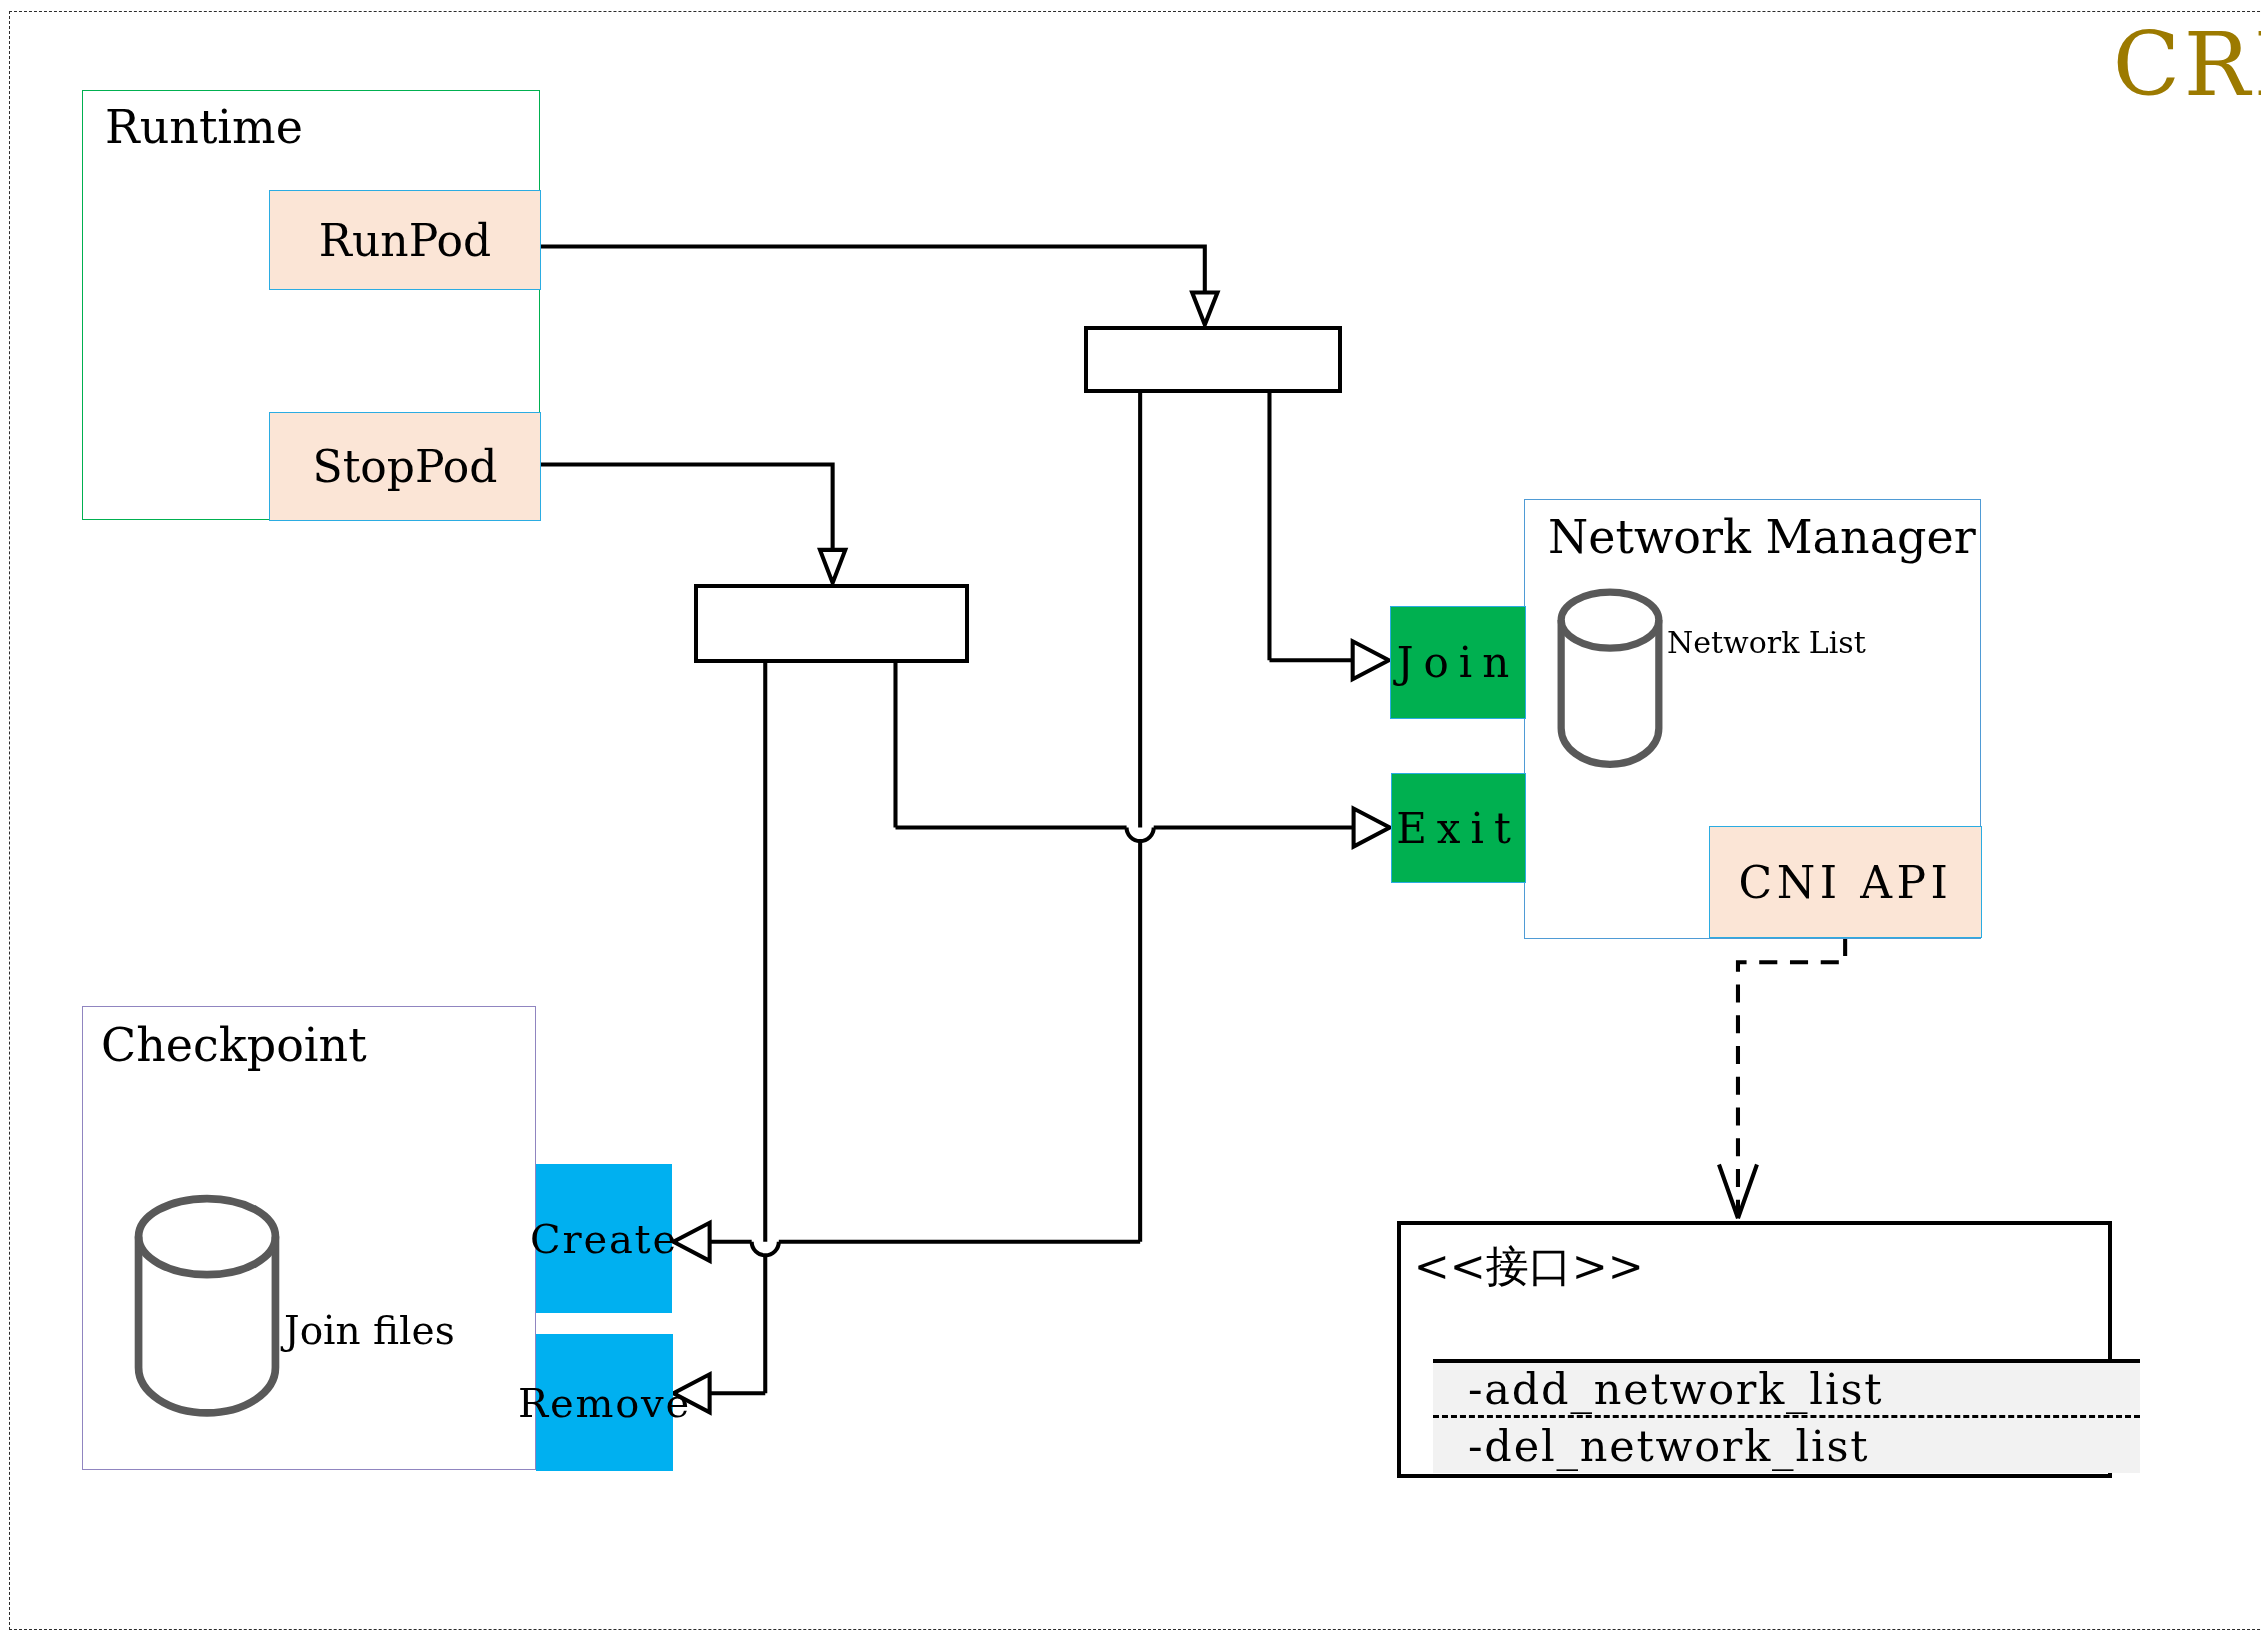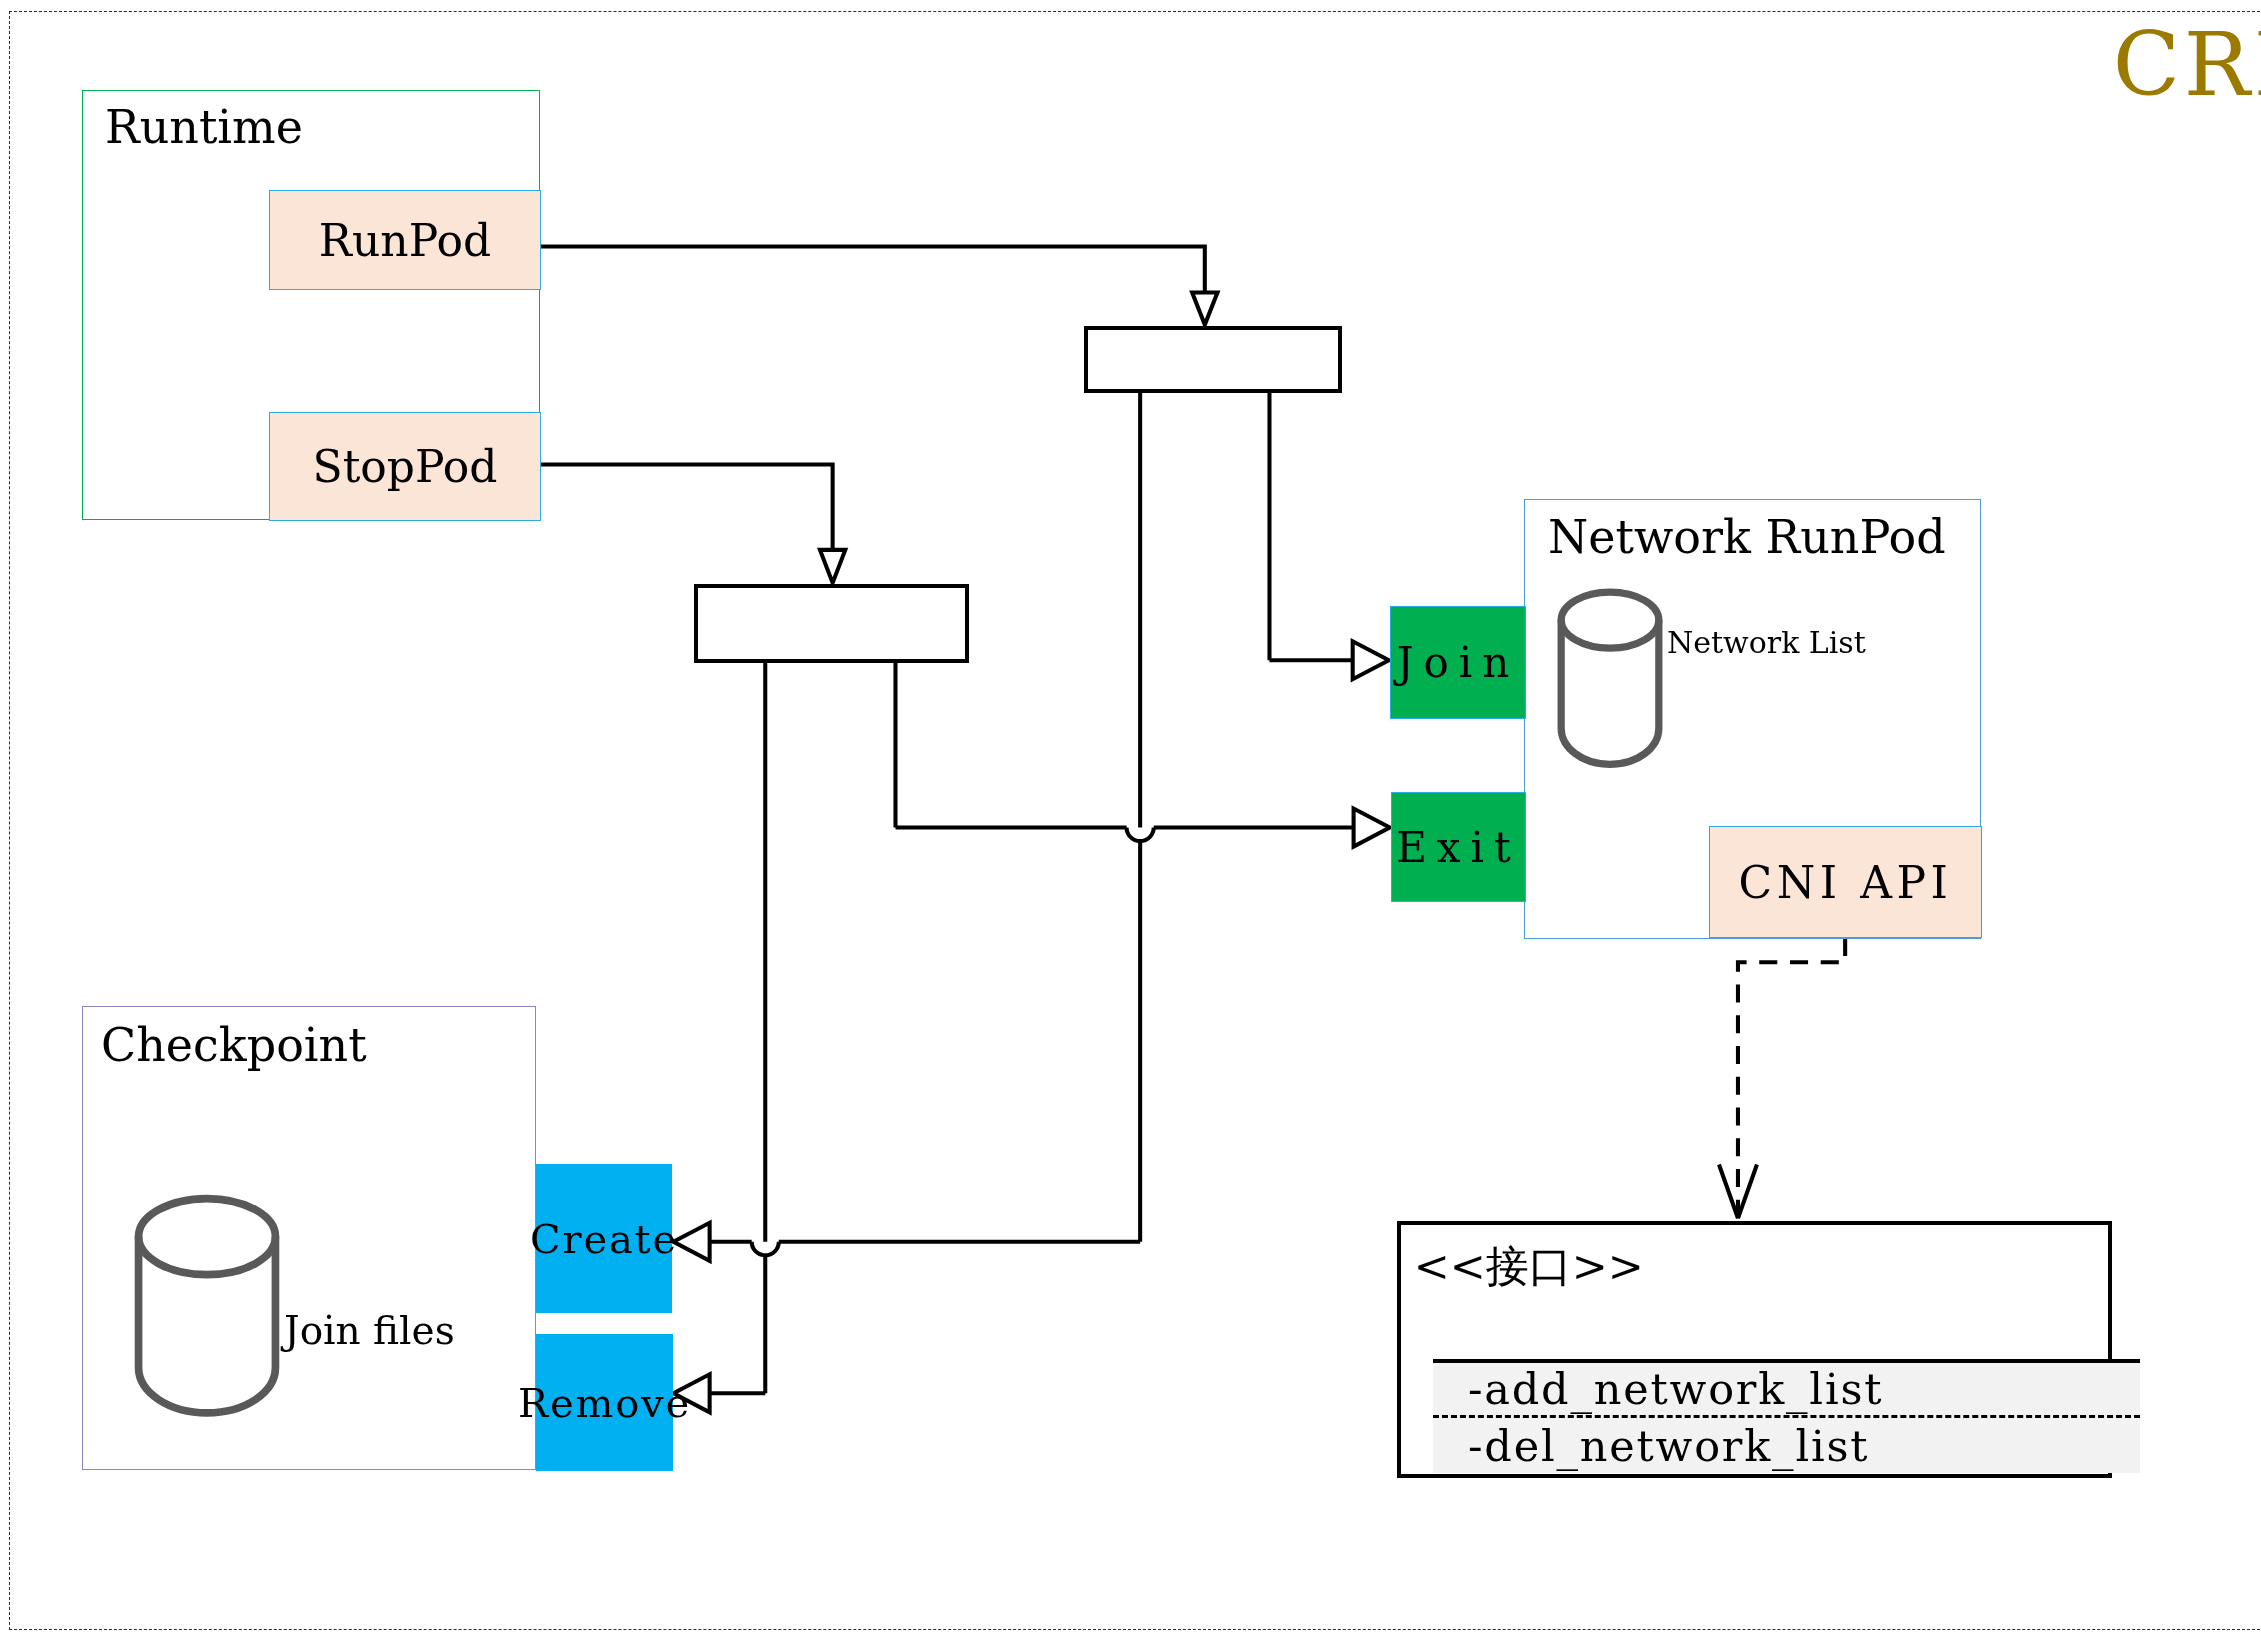--- a/index.html
+++ b/index.html
@@ -14,21 +14,21 @@
   .container-label{position:absolute;font-size:46px;white-space:nowrap;}
   .runtime-box{left:82px;top:90px;width:458px;height:430px;border:1.8px solid #00B050;}
   .nm-box{left:1524px;top:499px;width:457px;height:440px;border:1.8px solid #4F9BD5;}
   .cp-box{left:82px;top:1006px;width:454px;height:464px;border:1.8px solid #9085C0;}
   .peach{background:#FBE5D6;border:1.8px solid #2BACE2;font-size:44px;}
   .runpod{left:269px;top:190px;width:272px;height:100px;}
   .stoppod{left:269px;top:412px;width:272px;height:109px;}
   .cni{left:1709px;top:826px;width:273px;height:112px;letter-spacing:4.5px;}
   .greenbtn{background:#00B050;border:1.4px solid #2BACE2;font-size:42px;letter-spacing:10px;}
   .join{left:1390px;top:606px;width:136px;height:113px;}
-  .exitb{left:1391px;top:792px;width:135px;height:110px;}
+  .exitb{left:1391px;top:773px;width:135px;height:110px;}
   .bluebtn{background:#00B0F0;font-size:40px;letter-spacing:1.8px;}
   .create{left:536px;top:1164px;width:136px;height:149px;}
   .remove{left:536px;top:1334px;width:137px;height:137px;}
   .junction{position:absolute;box-sizing:border-box;background:#fff;border:4.1px solid #000;}
   .junction1{left:1084px;top:326px;width:258px;height:67px;}
   .junction2{left:694px;top:584px;width:275px;height:79px;}
   .wires{position:absolute;left:0;top:0;z-index:0;}
   .nodes{position:absolute;left:0;top:0;width:100%;height:100%;z-index:1;}
   .sidetext{position:absolute;font-size:30px;white-space:nowrap;}
   .clib{left:1397px;top:1221px;width:715px;height:257px;border:4.1px solid #000;
@@ -87,21 +87,21 @@
 
     <div class="container-box runtime-box"></div>
     <div class="container-label" style="left:105px;top:100px;">Runtime</div>
     <div class="node peach runpod">RunPod</div>
     <div class="node peach stoppod">StopPod</div>
 
     <div class="junction junction1"></div>
     <div class="junction junction2"></div>
 
     <div class="container-box nm-box"></div>
-    <div class="container-label" style="left:1548px;top:510px;">Network RunPod</div>
+    <div class="container-label" style="left:1548px;top:510px;">Network Manager</div>
     <svg class="cyl" style="left:1557px;top:588px;" width="106" height="180" viewBox="0 0 234 398">
       <g stroke="#595959" stroke-width="16" fill="none">
         <path d="M9 71 V310 A108 80 0 0 0 225 310 V71"></path>
         <ellipse cx="117" cy="71" rx="108" ry="62"></ellipse>
       </g>
     </svg>
     <div class="sidetext" style="left:1667px;top:625px;">Network List</div>
     <div class="node greenbtn join">Join</div>
     <div class="node greenbtn exitb">Exit</div>
     <div class="node peach cni">CNI API</div>

